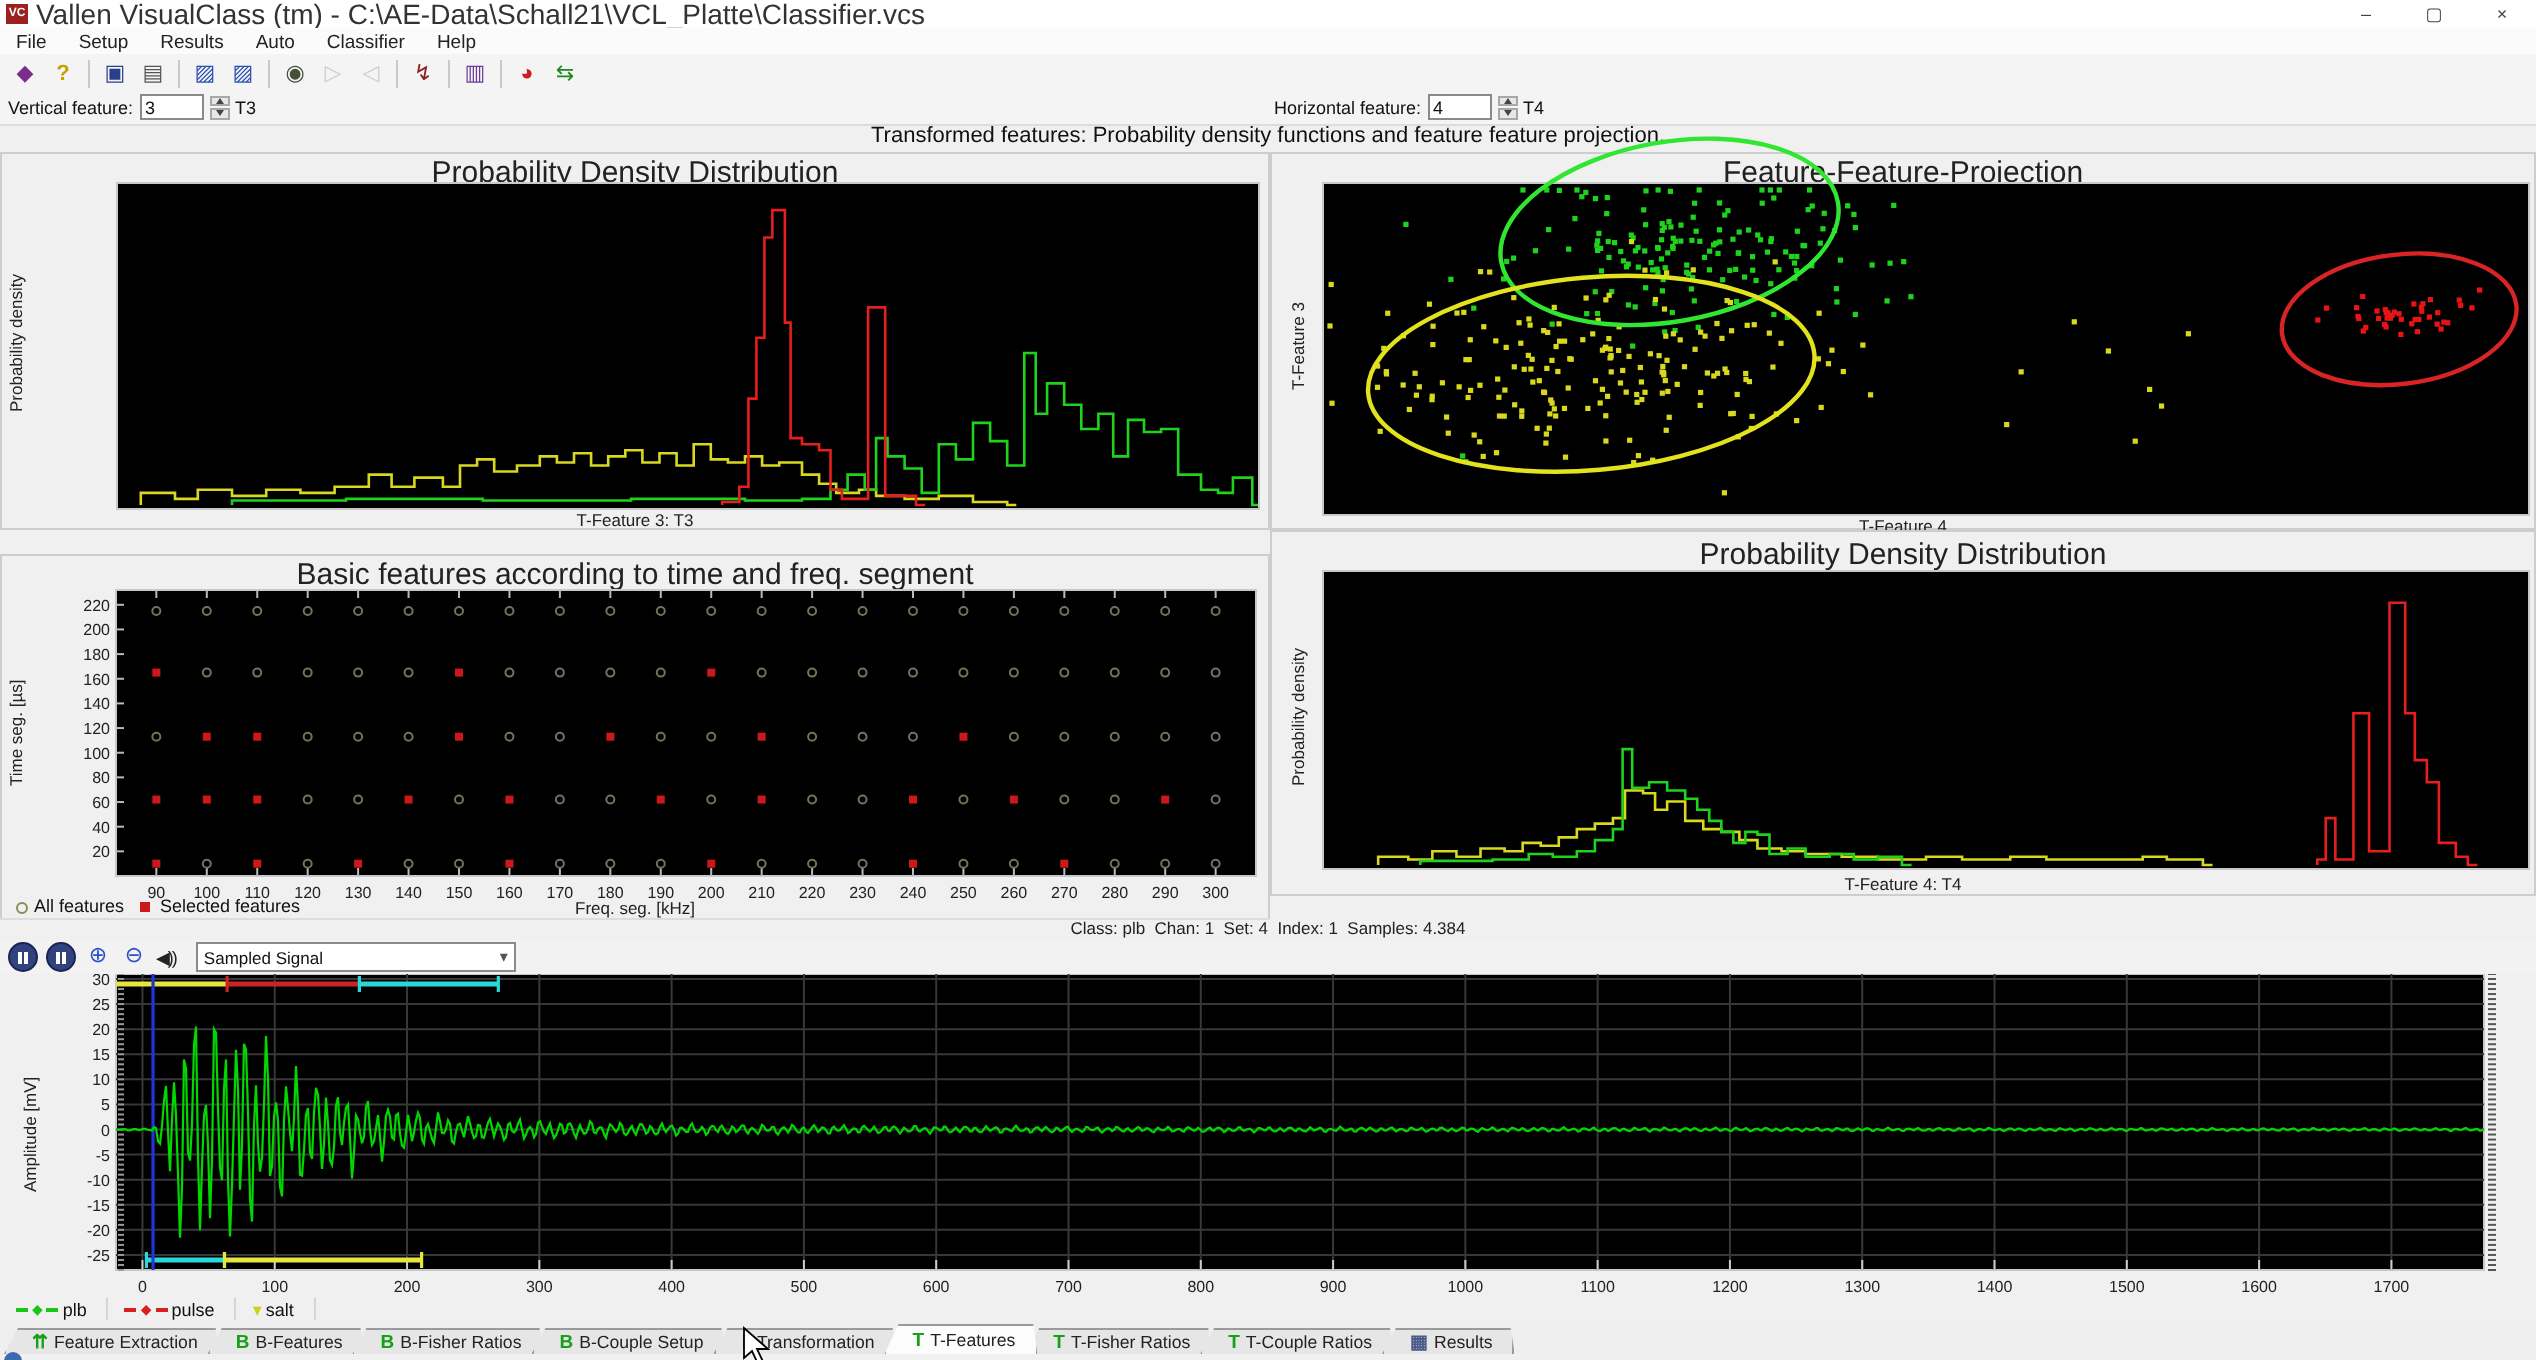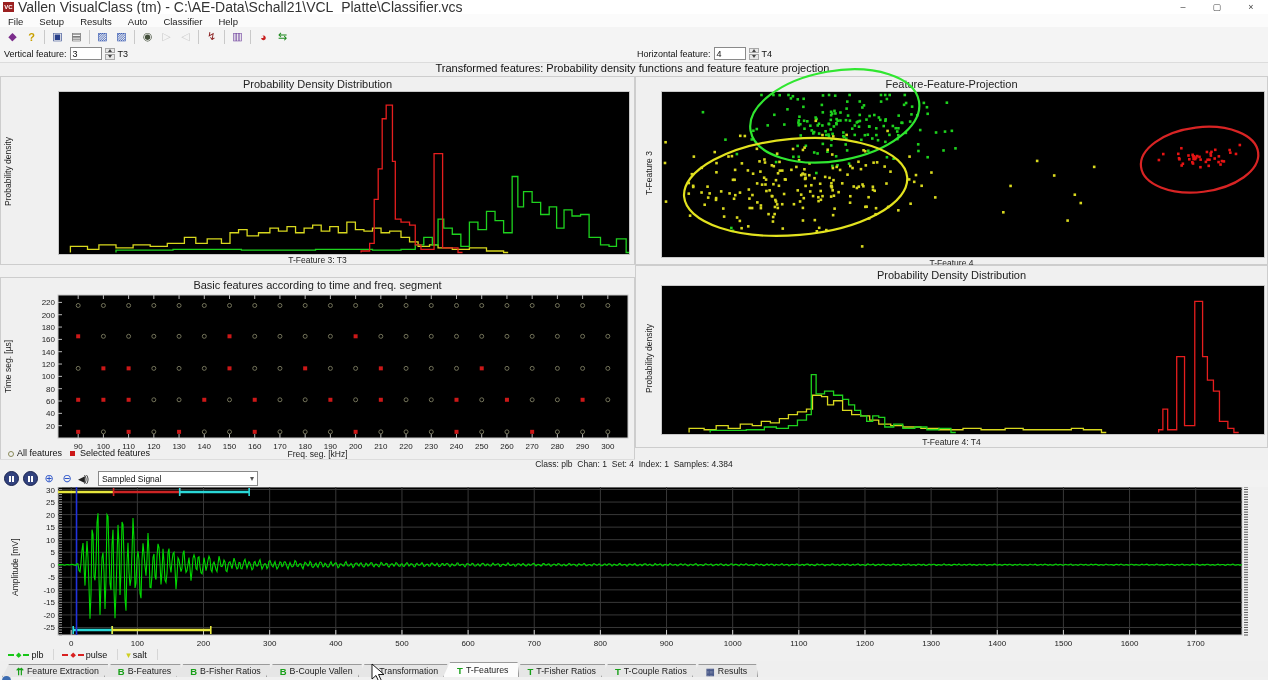--- a/index.html
+++ b/index.html
@@ -22,21 +22,21 @@
   .ctrlrow{position:absolute;left:0;top:46px;width:100%;height:16px;background:#f4f4f4;border-bottom:1px solid #dcdcdc}
   .fgroup{position:absolute;top:1px;display:flex;align-items:center;gap:3px}
   .numbox{width:28px;height:11px;background:#fff;border:1px solid #8a8a8a;padding-left:2px;display:flex;align-items:center}
   .spin{width:10px;height:12px;display:flex;flex-direction:column;gap:1px}
   .spin span{flex:1;background:#e8e8e8;border:1px solid #a8a8a8;display:flex;align-items:center;justify-content:center}
   .tri-u{width:0;height:0;border-left:2.5px solid transparent;border-right:2.5px solid transparent;border-bottom:3px solid #444}
   .tri-d{width:0;height:0;border-left:2.5px solid transparent;border-right:2.5px solid transparent;border-top:3px solid #444}
   .headerline{position:absolute;left:0;top:62px;width:100%;height:14px;text-align:center;font-weight:normal;font-size:11px;color:#101010}
   
   .panel{position:absolute;background:#f0f0f0;border:1px solid #cdcdcd;box-sizing:border-box}
-  .ptitle{position:absolute;left:0;right:0;top:1px;text-align:center;font-size:11px;color:#222}
+  .ptitle{position:absolute;left:0;right:0;top:1px;text-align:center;font-size:15px;color:#222}
   .xlab{position:absolute;left:0;right:0;text-align:center;font-size:8.5px;color:#222}
   .ylab{position:absolute;writing-mode:vertical-rl;transform:rotate(180deg);font-size:8.5px;color:#222;display:flex;align-items:center;justify-content:center}
   svg.plot{position:absolute;background:#000;border:1px solid #c8c8c8}
   svg.axplot{position:absolute}
   .tick{fill:#222;font-size:8px;font-family:"Liberation Sans",sans-serif}
   .featlegend{position:absolute;left:0;top:448px;width:635px;height:11px;border-bottom:1px solid #ddd}
   .fl-circ{position:absolute;left:8px;top:3px;width:4px;height:4px;border:1px solid #8a8a5a;border-radius:50%}
   .fl-sq{position:absolute;left:70px;top:3px;width:5px;height:5px;background:#cc1818}
   .fl-t1{position:absolute;left:17px;top:0}
   .fl-t2{position:absolute;left:80px;top:0}
@@ -1081,21 +1081,21 @@
       <div class="tab">
         <span class="tabicon" style="color: rgb(24, 160, 24);">B</span>
         <span>B-Features</span>
       </div>
       <div class="tab">
         <span class="tabicon" style="color: rgb(24, 160, 24);">B</span>
         <span>B-Fisher Ratios</span>
       </div>
       <div class="tab">
         <span class="tabicon" style="color: rgb(24, 160, 24);">B</span>
-        <span>B-Couple Vallen</span>
+        <span>B-Couple Setup</span>
       </div>
       <div class="tab">
         <span class="tabicon" style="color: rgb(184, 90, 0);">‖</span>
         <span>Transformation</span>
       </div>
       <div class="tab active">
         <span class="tabicon" style="color: rgb(24, 160, 24);">T</span>
         <span>T-Features</span>
       </div>
       <div class="tab">

